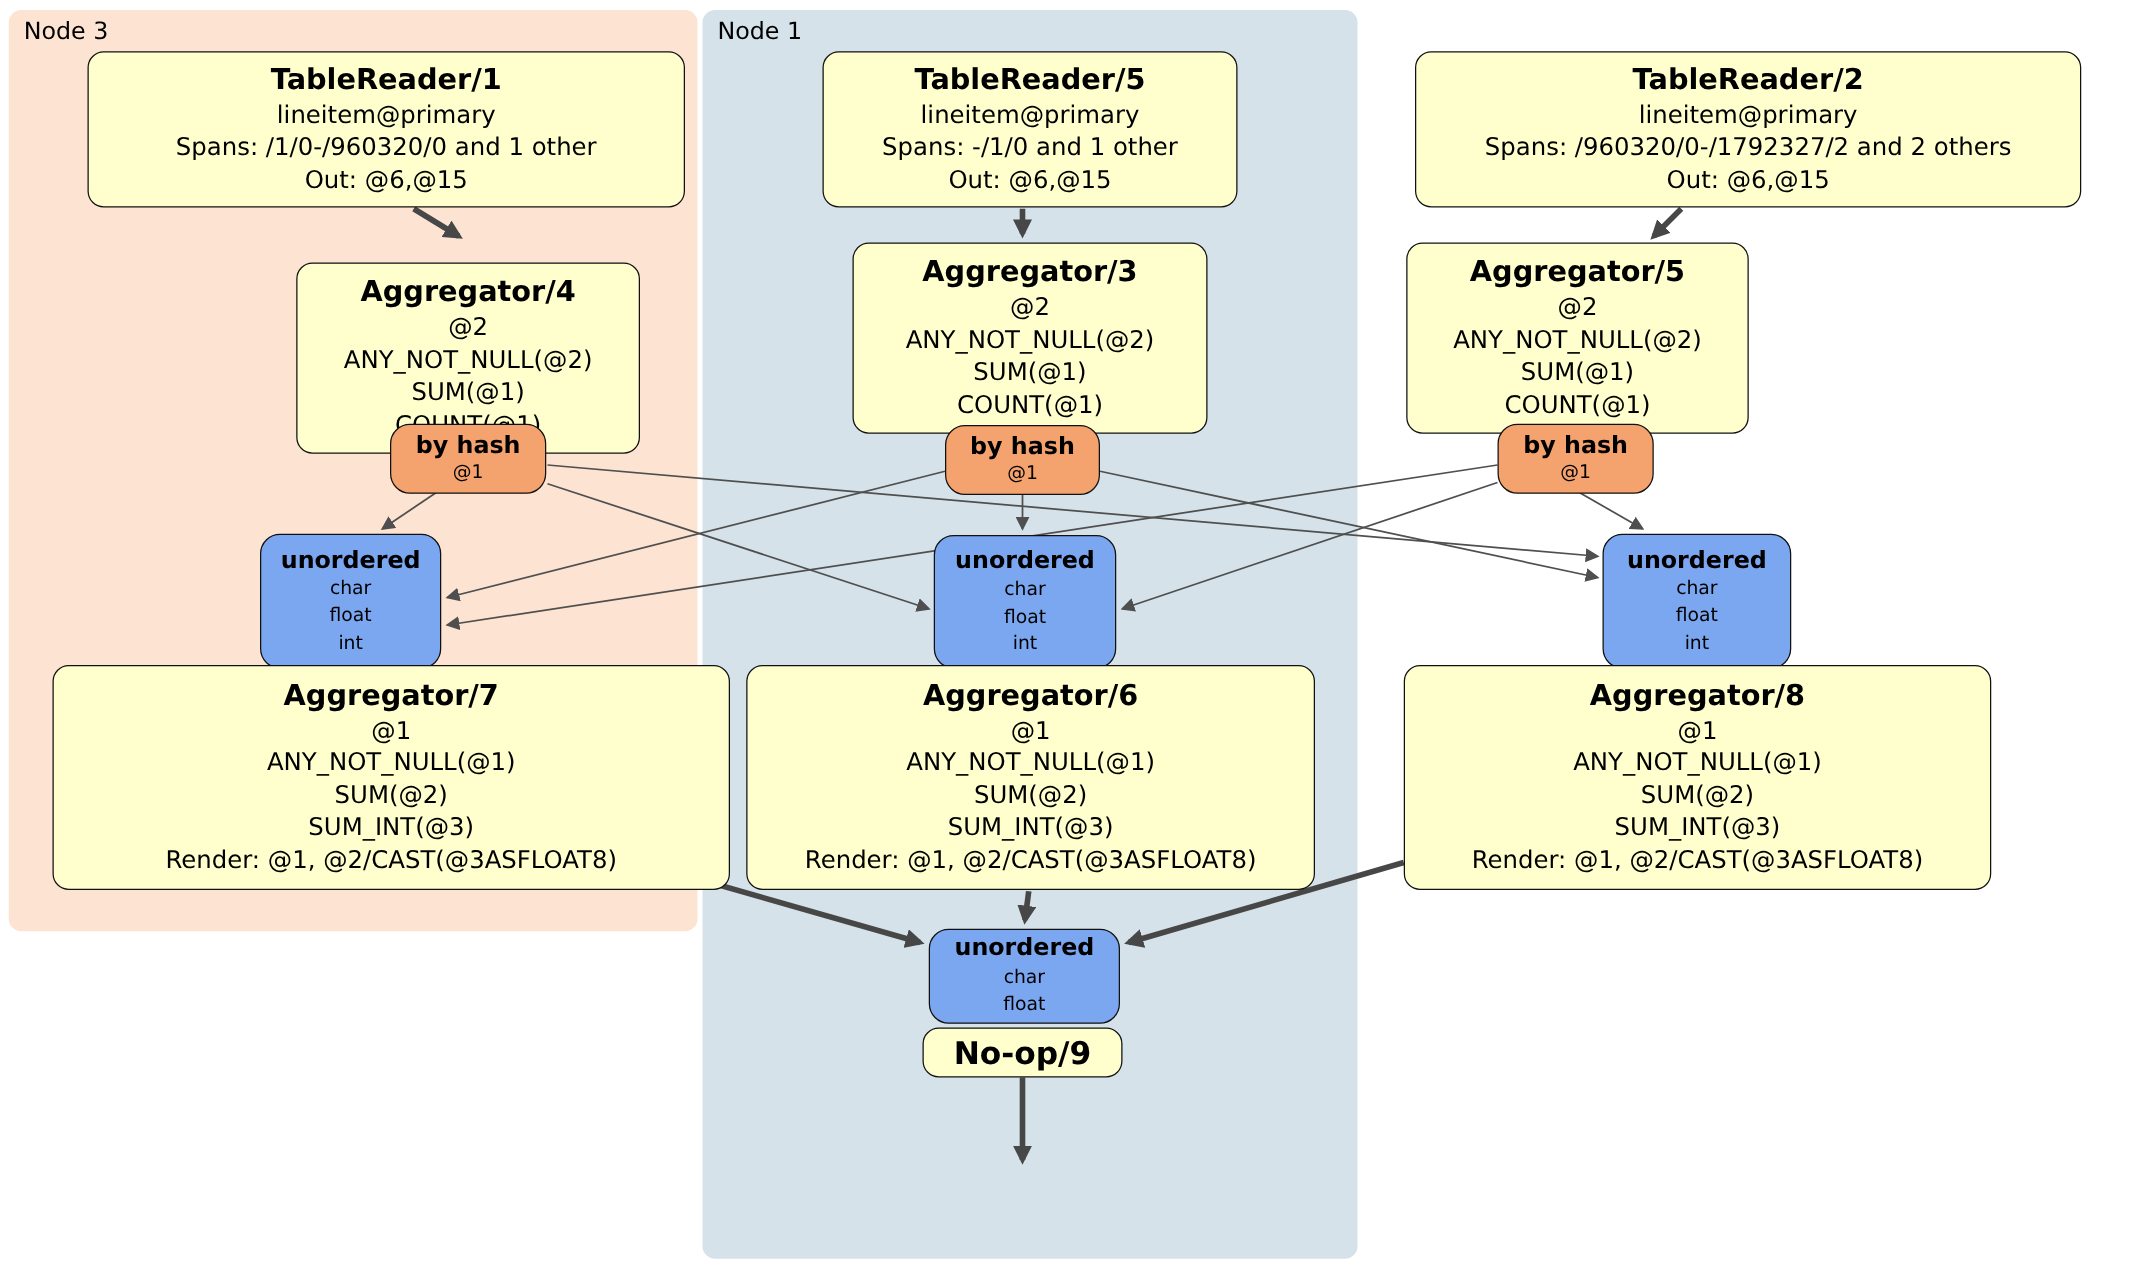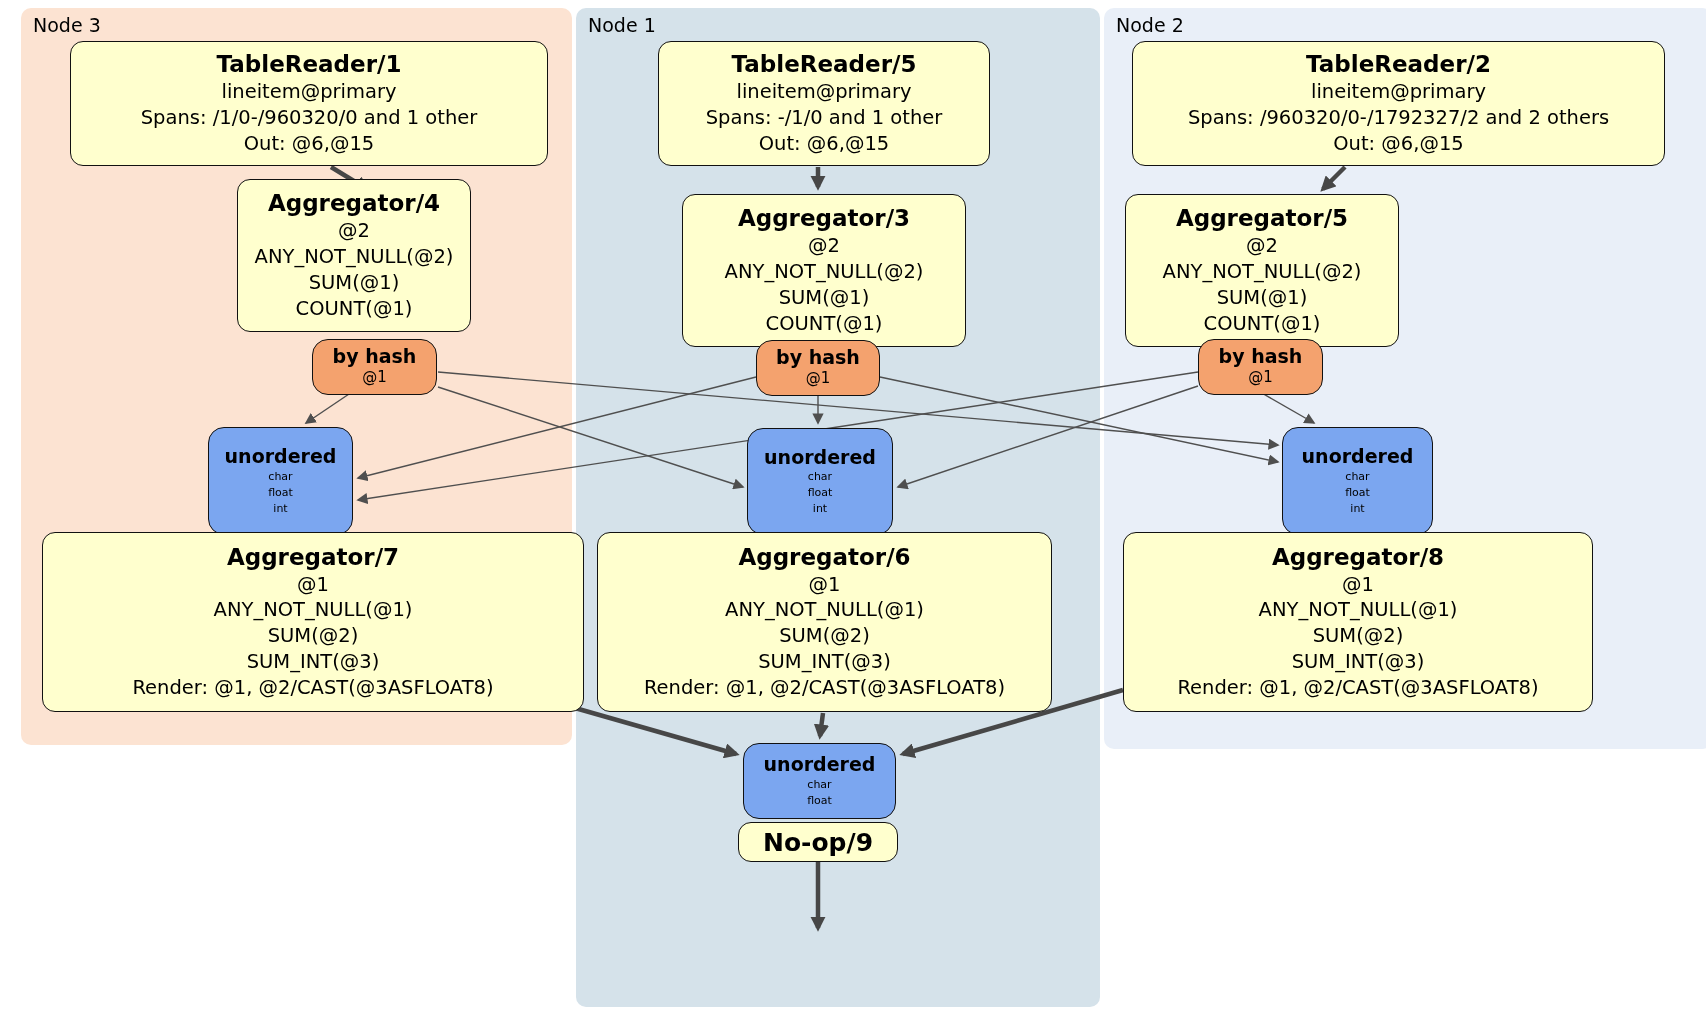--- a/index.html
+++ b/index.html
@@ -1,21 +1,21 @@
 <!DOCTYPE html>
 <html><head>
 <meta charset="utf-8">
 <style>
   html,body { margin:0; padding:0; background:#ffffff; }
   .canvas {
     position:relative; width:1706px; height:1016px;
     font-family:"DejaVu Sans","Liberation Sans",sans-serif;
     color:#000; overflow:hidden; background:#ffffff;
   }
-  .panel { position:absolute; border-radius:10px; z-index:0;margin-left:14px; }
+  .panel { position:absolute; border-radius:10px; z-index:0; }
   .panel-label { position:absolute; top:6px; left:12px; font-size:19px; color:#000; }
   #panel-node3 { left:7px;  top:8px; width:551px; height:737px; background:#fce3d2; }
   #panel-node1 { left:562px; top:8px; width:524px; height:999px; background:#d5e2ea; }
   #panel-node2 { left:1090px; top:8px; width:608px; height:741px; background:#e9eff8; }
 
   #edges { position:absolute; left:0; top:0; z-index:1; }
   .thin  { stroke:#4f4f4f; stroke-width:1.4px; fill:none; }
   .thick { stroke:#474747; stroke-width:4.5px; fill:none; }
 
   .proc, .router, .sync {
@@ -25,36 +25,33 @@
   }
   .proc   { background:#ffffce; z-index:3; padding:4px 6px; }
   .router { background:#f4a26e; z-index:4; border-radius:16px; }
   .sync   { background:#7ba6f0; z-index:2; border-radius:16px; }
 
   .ptitle { font-weight:700; font-size:23px; line-height:1.25; white-space:nowrap; }
   .pline  { font-size:19.5px; line-height:1.33; white-space:nowrap; }
   .rtitle { font-weight:700; font-size:19px; line-height:1.15; }
   .rline  { font-size:15px; line-height:1.3; }
   .stitle { font-weight:700; font-size:19px; line-height:1.25; }
-  .sline  { font-size:11px; line-height:1.45; }
+  .sline  { font-size:15px; line-height:1.45; }
   .big    { font-weight:700; font-size:25px; white-space:nowrap; }
 </style>
 </head>
 <body>
 
 <div class="canvas">
 
   <div class="panel" id="panel-node3">
     <span class="panel-label">Node 3</span>
   </div>
   <div class="panel" id="panel-node1">
     <span class="panel-label">Node 1</span>
-  </div>
-  <div class="panel" id="panel-node2">
-    <span class="panel-label">Node 2</span>
   </div>
 
   <svg id="edges" width="1706" height="1016" viewBox="0 0 1706 1016">
     <defs>
       <marker id="arr-thin" viewBox="0 0 10 10" refX="8.5" refY="5" markerWidth="8" markerHeight="8" orient="auto-start-reverse">
         <path d="M0,0 L10,5 L0,10 z" fill="#4f4f4f"></path>
       </marker>
       <marker id="arr-thick" viewBox="0 0 10 10" refX="7.5" refY="5" markerWidth="3.4" markerHeight="3.4" orient="auto-start-reverse">
         <path d="M0,0 L10,5 L0,10 z" fill="#474747"></path>
       </marker>
@@ -95,21 +92,21 @@
     <div class="pline">Spans: -/1/0 and 1 other</div>
     <div class="pline">Out: @6,@15</div>
   </div>
   <div class="proc" style="left:1132px;top:41px;width:533px;height:125px">
     <div class="ptitle">TableReader/2</div>
     <div class="pline">lineitem@primary</div>
     <div class="pline">Spans: /960320/0-/1792327/2 and 2 others</div>
     <div class="pline">Out: @6,@15</div>
   </div>
 
-  <div class="proc" style="left:237px;top:179px;width:234px;height:153px">
+  <div class="proc" style="left:237px;top:210px;width:275px;height:153px">
     <div class="ptitle">Aggregator/4</div>
     <div class="pline">@2</div>
     <div class="pline">ANY_NOT_NULL(@2)</div>
     <div class="pline">SUM(@1)</div>
     <div class="pline">COUNT(@1)</div>
   </div>
   <div class="proc" style="left:682px;top:194px;width:284px;height:153px">
     <div class="ptitle">Aggregator/3</div>
     <div class="pline">@2</div>
     <div class="pline">ANY_NOT_NULL(@2)</div>

